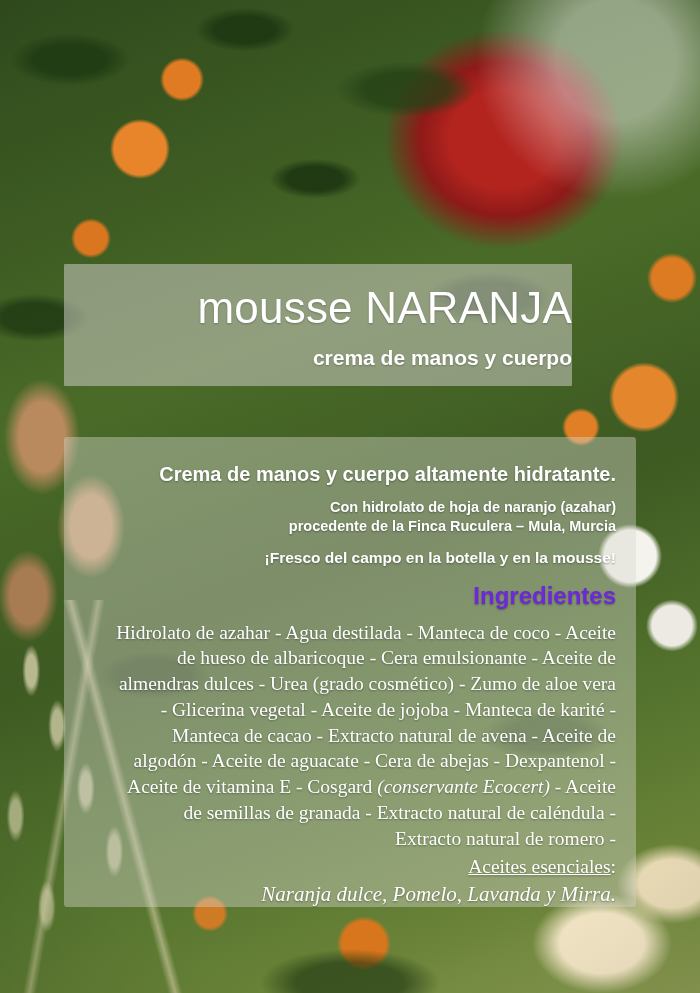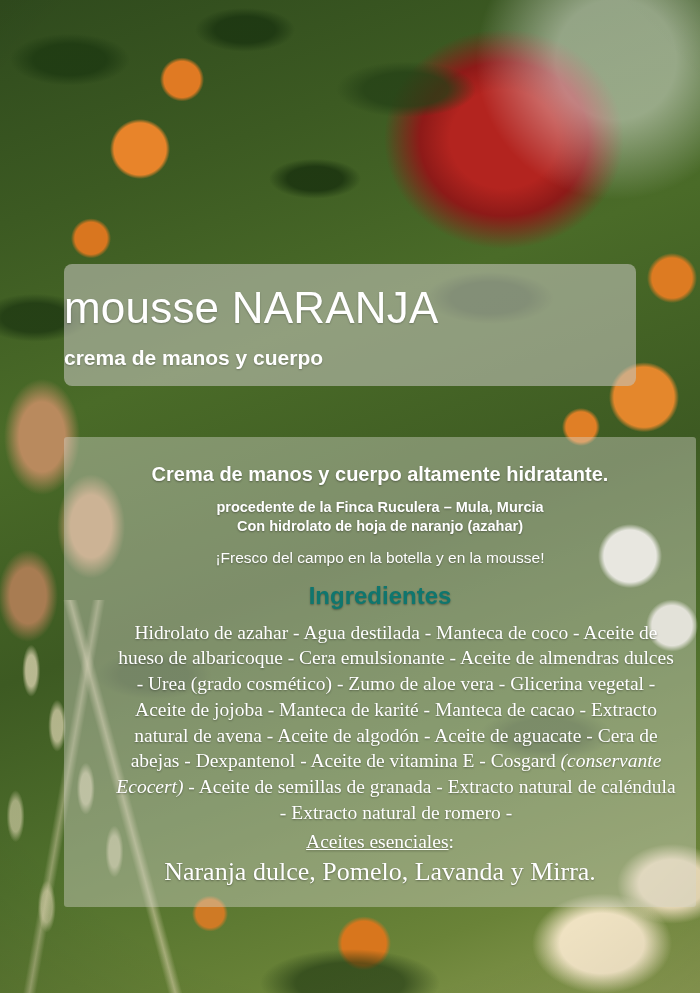--- a/index.html
+++ b/index.html
@@ -79,25 +79,25 @@
     position: absolute;
     inset: 0;
     background: radial-gradient(ellipse 120% 100% at 50% 45%, rgba(0,0,0,0) 55%, rgba(0,0,0,0.22) 100%);
   }
 
   
   .title-panel {
     position: absolute;
     left: 64px;
     top: 264px;
-    width: 572px;
+    width: 508px;
     height: 122px;
     background: rgba(196,196,188,0.58);
-    border-radius: 8px;
-    text-align: left;
+    border-radius: 1px;
+    text-align: right;
     color: #ffffff;
   }
   .title-main {
     font-size: 44px;
     line-height: 1;
     padding-top: 22px;
     letter-spacing: 0.2px;
     text-shadow: 0 1px 2px rgba(0,0,0,0.25);
   }
   .title-main .light { font-weight: 400; }
@@ -106,52 +106,52 @@
     font-weight: bold;
     padding-top: 16px;
     text-shadow: 0 1px 2px rgba(0,0,0,0.25);
   }
 
   
   .body-panel {
     position: absolute;
     left: 64px;
     top: 437px;
-    width: 632px;
+    width: 572px;
     height: 470px;
     background: rgba(214,214,206,0.42);
     border-radius: 3px;
     color: #ffffff;
-    text-align: center;
+    text-align: right;
     padding: 0 20px;
     box-sizing: border-box;
   }
   .lead {
     font-size: 20px;
     font-weight: bold;
     padding-top: 26px;
     text-shadow: 0 1px 2px rgba(0,0,0,0.35);
   }
   .origin {
     font-size: 14.5px;
     font-weight: bold;
     line-height: 1.3;
     padding-top: 12px;
     text-shadow: 0 1px 2px rgba(0,0,0,0.35);
   }
   .fresh {
     font-size: 15.5px;
-    font-weight: normal;
+    font-weight: bold;
     padding-top: 13px;
     text-shadow: 0 1px 2px rgba(0,0,0,0.35);
   }
   .ing-title {
     font-size: 24px;
     font-weight: bold;
-    color: #0f766e;
+    color: #6d28d9;
     padding-top: 15px;
     text-shadow: 0 1px 2px rgba(0,0,0,0.35);
   }
   .ing-list {
     font-family: "Liberation Serif", serif;
     font-size: 19.5px;
     line-height: 1.32;
     padding-top: 10px;
     text-shadow: 0 1px 2px rgba(0,0,0,0.35);
     margin-left: 32px;
@@ -160,21 +160,22 @@
   .essential-label {
     font-family: "Liberation Serif", serif;
     font-size: 19.5px;
     font-weight: normal;
     padding-top: 5px;
     text-shadow: 0 1px 2px rgba(0,0,0,0.35);
   }
   .essential-label u { text-decoration: underline; }
   .essential-list {
     font-family: "Liberation Serif", serif;
-    font-size: 26px;
+    font-size: 21px;
+    font-style: italic;
     padding-top: 4px;
     text-shadow: 0 1px 2px rgba(0,0,0,0.35);
   }
 </style>
 </head>
 <body>
 
 <div class="page">
 
   <div class="bg"></div>
@@ -183,22 +184,22 @@
   <div class="bg-vignette"></div>
 
   <div class="title-panel">
     <div class="title-main"><span class="light">mousse </span><span>NARANJA</span></div>
     <div class="title-sub">crema de manos y cuerpo</div>
   </div>
 
   <div class="body-panel">
     <div class="lead">Crema de manos y cuerpo altamente hidratante.</div>
     <div class="origin">
+      <div>Con hidrolato de hoja de naranjo (azahar)</div>
       <div>procedente de la Finca Ruculera – Mula, Murcia</div>
-      <div>Con hidrolato de hoja de naranjo (azahar)</div>
     </div>
     <div class="fresh">¡Fresco del campo en la botella y en la mousse!</div>
     <div class="ing-title">Ingredientes</div>
     <div class="ing-list"><span>Hidrolato de azahar - Agua destilada - Manteca de coco - Aceite de hueso de albaricoque - Cera emulsionante - Aceite de almendras dulces - Urea (grado cosmético) - Zumo de aloe vera - Glicerina vegetal - Aceite de jojoba - Manteca de karité - Manteca de cacao - Extracto natural de avena - Aceite de algodón - Aceite de aguacate - Cera de abejas - Dexpantenol - Aceite de vitamina E - Cosgard </span><span class="it">(conservante Ecocert)</span><span> - Aceite de semillas de granada - Extracto natural de caléndula - Extracto natural de romero -</span></div>
     <div class="essential-label"><u>Aceites esenciales</u><span>:</span></div>
     <div class="essential-list">Naranja dulce, Pomelo, Lavanda y Mirra.</div>
   </div>
 
 </div>
 

